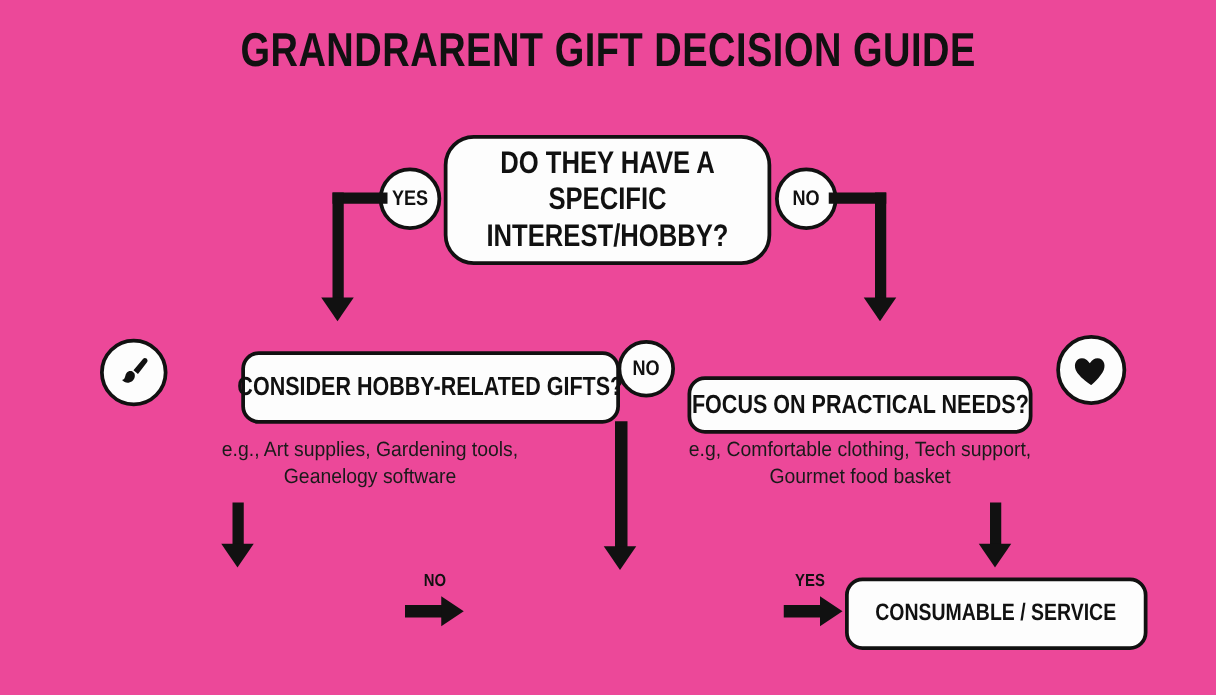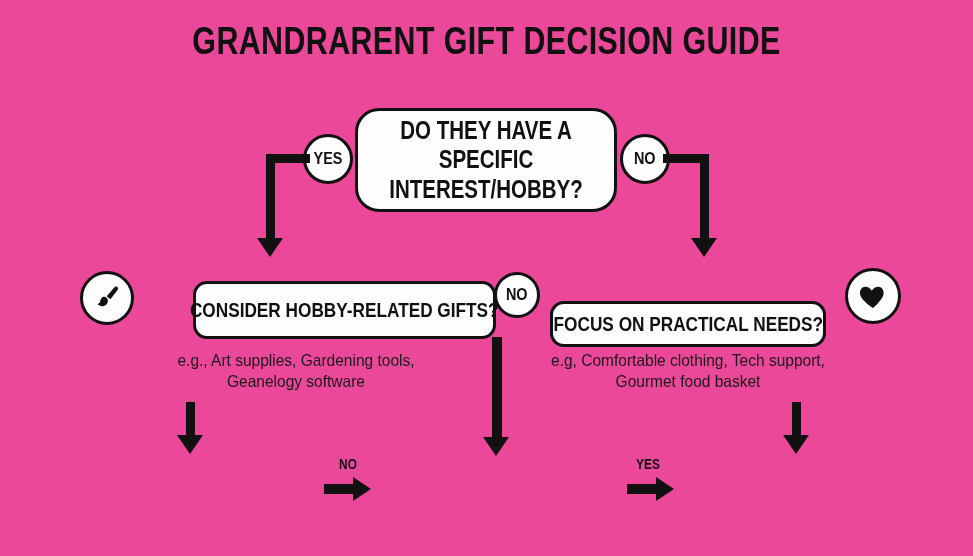--- a/index.html
+++ b/index.html
@@ -238,14 +238,17 @@
 
   <div class="hline" style="left:324px; top:484px; width:32px; height:10px;"></div>
   <div class="arrow-right" style="left:353px; top:477px;"></div>
   <div class="edge-label" style="left:325px; top:456px; width:46px;">NO</div>
 
 
   <div class="hline" style="left:627px; top:484px; width:32px; height:10px;"></div>
   <div class="arrow-right" style="left:656px; top:477px;"></div>
   <div class="edge-label" style="left:625px; top:456px; width:46px;">YES</div>
 
+  <div class="node-box" id="box-consumable">
+    <span class="node-label">CONSUMABLE / SERVICE</span>
+  </div>
 
 </div>
 
 </body></html>

